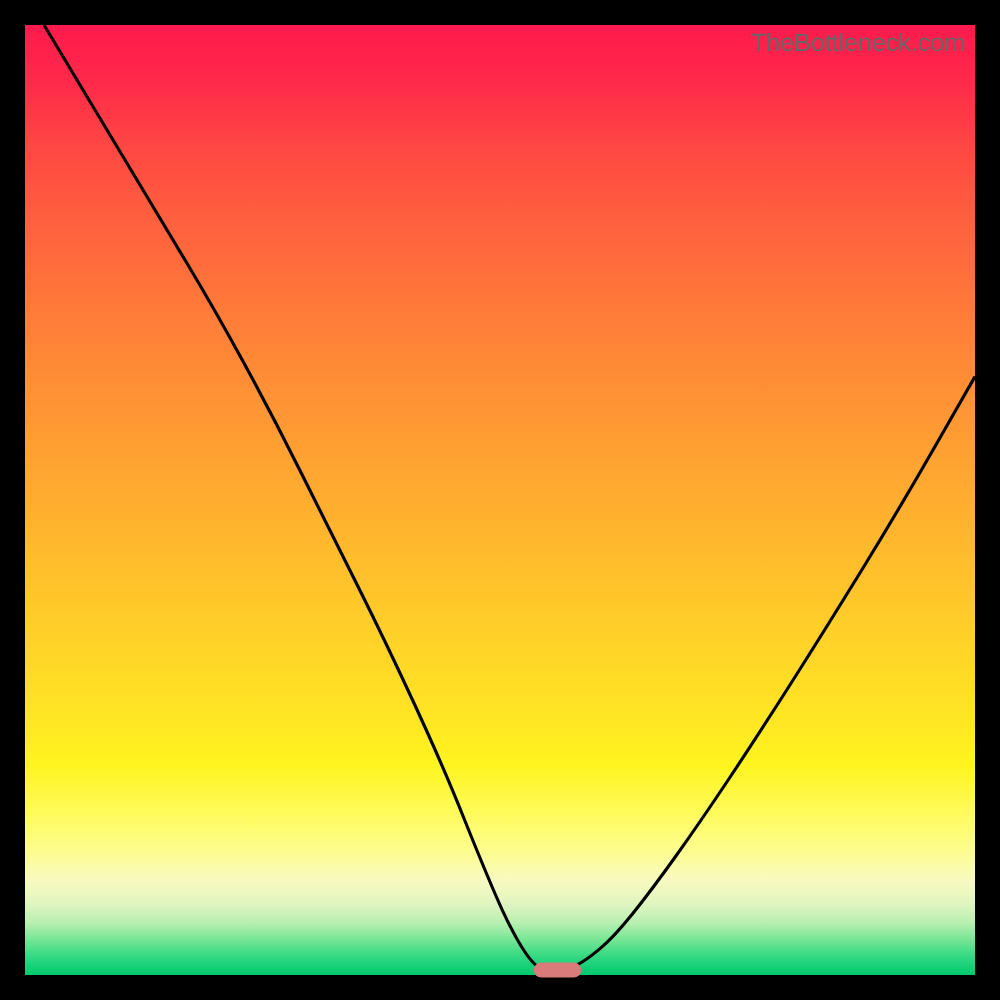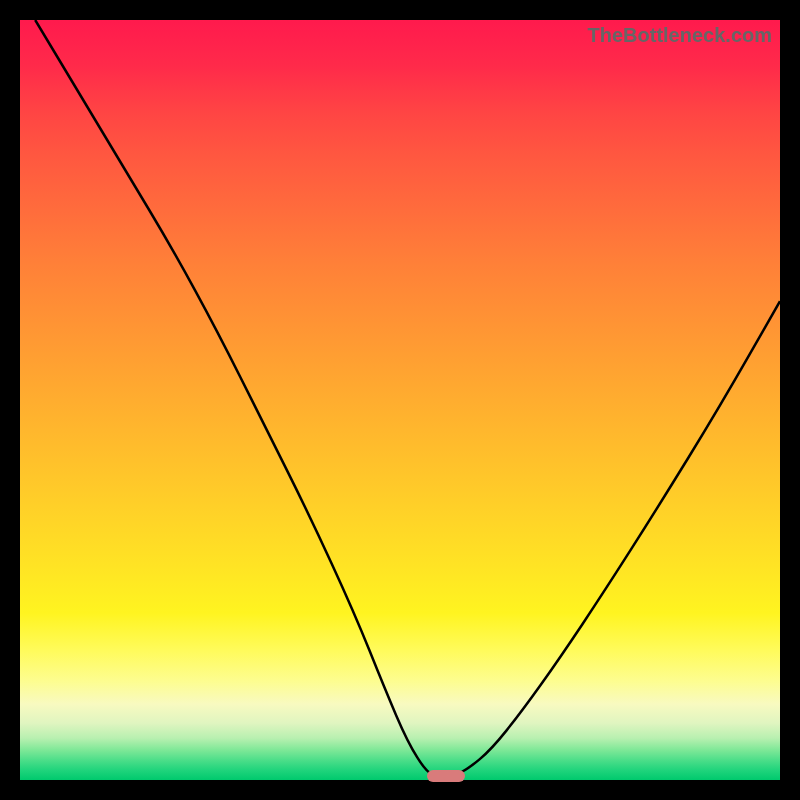--- a/index.html
+++ b/index.html
@@ -49,21 +49,21 @@
         #20d47c 98.7%,
         #00c96d 100%
       );
     }
     .watermark {
       position: absolute;
       top: 24px;
       right: 28px;
       color: #666;
       font-size: 20px;
-      font-weight: bold;
+      font-weight: normal;
       z-index: 10;
     }
     .curve-svg {
       position: absolute;
       left: 20px;
       top: 20px;
       width: 760px;
       height: 760px;
       z-index: 5;
     }

